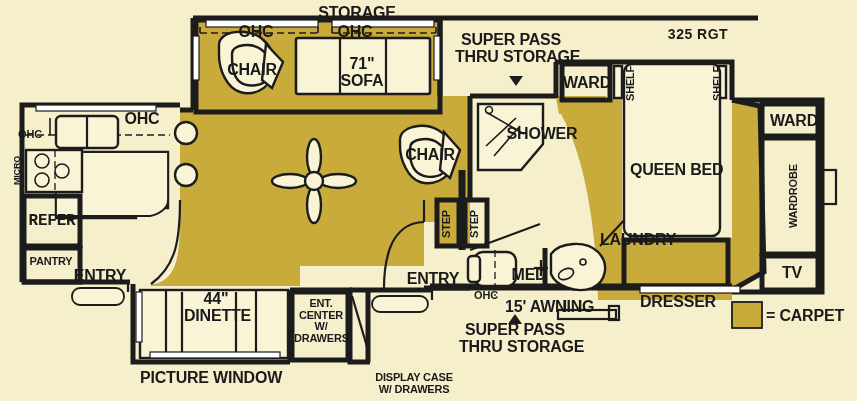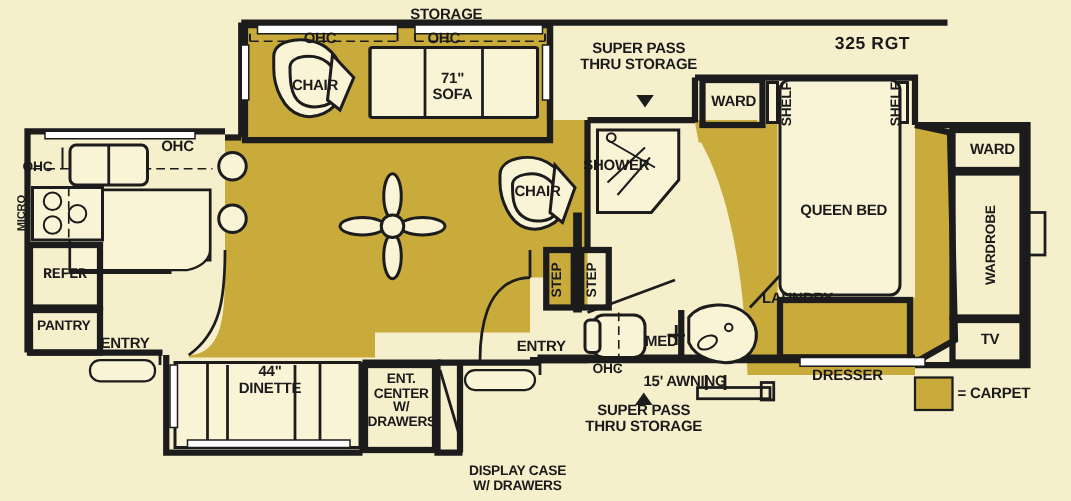--- a/index.html
+++ b/index.html
@@ -31,21 +31,21 @@
     white-space: pre;
     letter-spacing: -0.2px;
     pointer-events: none;
   }
   .lbl.vert {
     writing-mode: vertical-rl;
     transform: rotate(180deg);
     white-space: nowrap;
   }
   .t-title { font-size: 14px; letter-spacing: 0.5px; }
-  .t-md  { font-size: 12px; }
+  .t-md  { font-size: 16px; }
   .t-sm  { font-size: 11px; }
   .t-xxs { font-size: 9px; }
 </style>
 </head>
 <body>
 
 <div id="floorplan-root">
 
   <svg id="floorplan-svg" viewBox="0 0 857 401" xmlns="http://www.w3.org/2000/svg">
     <defs>
@@ -320,35 +320,36 @@
   <div class="lbl t-md" style="left:118px; top:111px; width:48px;">OHC</div>
   <div class="lbl t-sm" style="left:12px; top:129px; width:36px;">OHC</div>
   <div class="lbl t-xxs vert" style="left:13px; top:150px; height:42px;">MICRO</div>
   <div class="lbl t-md" style="left:18px; top:213px; width:68px;font-family:Liberation Mono, monospace;">REFER</div>
   <div class="lbl t-sm" style="left:16px; top:256px; width:70px;">PANTRY</div>
   <div class="lbl t-md" style="left:70px; top:268px; width:60px;">ENTRY</div>
 
 
   <div class="lbl t-md" style="left:402px; top:147px; width:56px;">CHAIR</div>
 
-  <div class="lbl t-md" style="left:450px; top:126px; width:86px;">SHOWER</div>
+  <div class="lbl t-md" style="left:499px; top:126px; width:86px;">SHOWER</div>
 
   <div class="lbl t-sm vert" style="left:441px; top:204px; height:40px;">STEP</div>
   <div class="lbl t-sm vert" style="left:469px; top:204px; height:40px;">STEP</div>
 
   <div class="lbl t-md" style="left:403px; top:271px; width:60px;">ENTRY</div>
   <div class="lbl t-sm" style="left:464px; top:290px; width:44px;">OHC</div>
   <div class="lbl t-md" style="left:506px; top:267px; width:46px;">MED</div>
 
   <div class="lbl t-md" style="left:505px; top:299px; width:86px;">15' AWNING</div>
   <div class="lbl t-md" style="left:459px; top:322px; width:112px;">SUPER PASS
 THRU STORAGE</div>
 
   <div class="lbl t-md" style="left:184px; top:291px; width:64px;">44"
 DINETTE</div>
+  <div class="lbl t-md" style="left:140px; top:370px; width:130px;">PICTURE WINDOW</div>
   <div class="lbl t-sm" style="left:294px; top:298px; width:54px;">ENT.
 CENTER
 W/
 DRAWERS</div>
   <div class="lbl t-sm" style="left:366px; top:372px; width:96px;">DISPLAY CASE
 W/ DRAWERS</div>
 
   <div class="lbl t-md" style="left:563px; top:75px; width:48px;">WARD</div>
   <div class="lbl t-sm vert" style="left:625px; top:60px; height:46px;">SHELF</div>
   <div class="lbl t-sm vert" style="left:712px; top:60px; height:46px;">SHELF</div>

